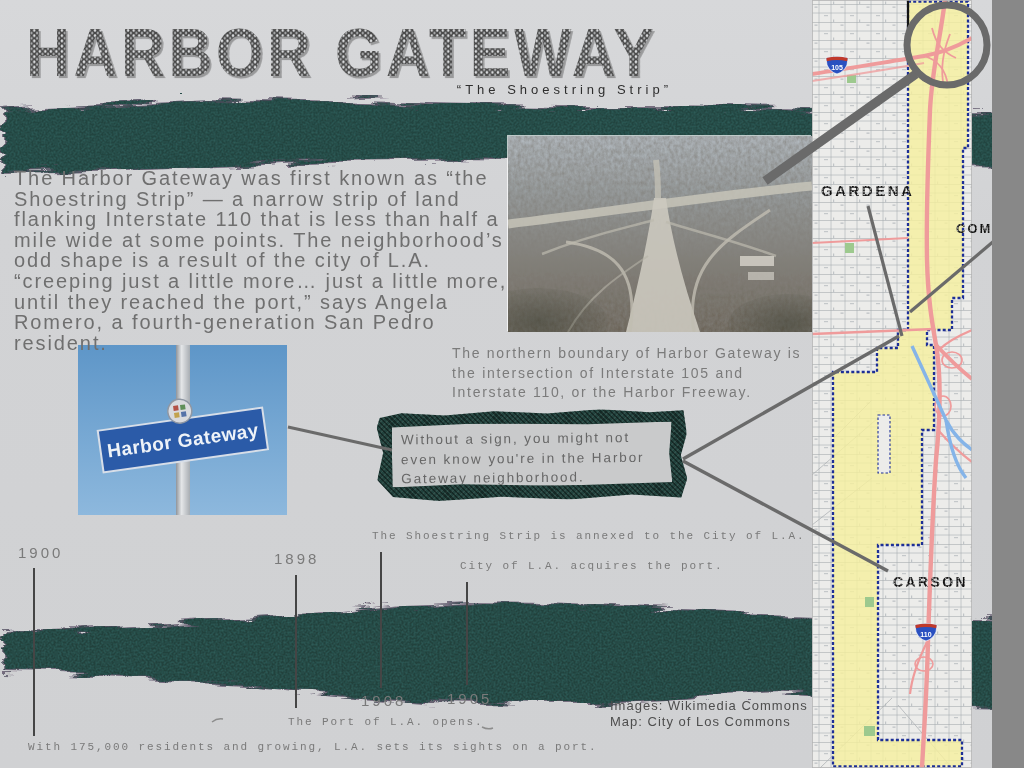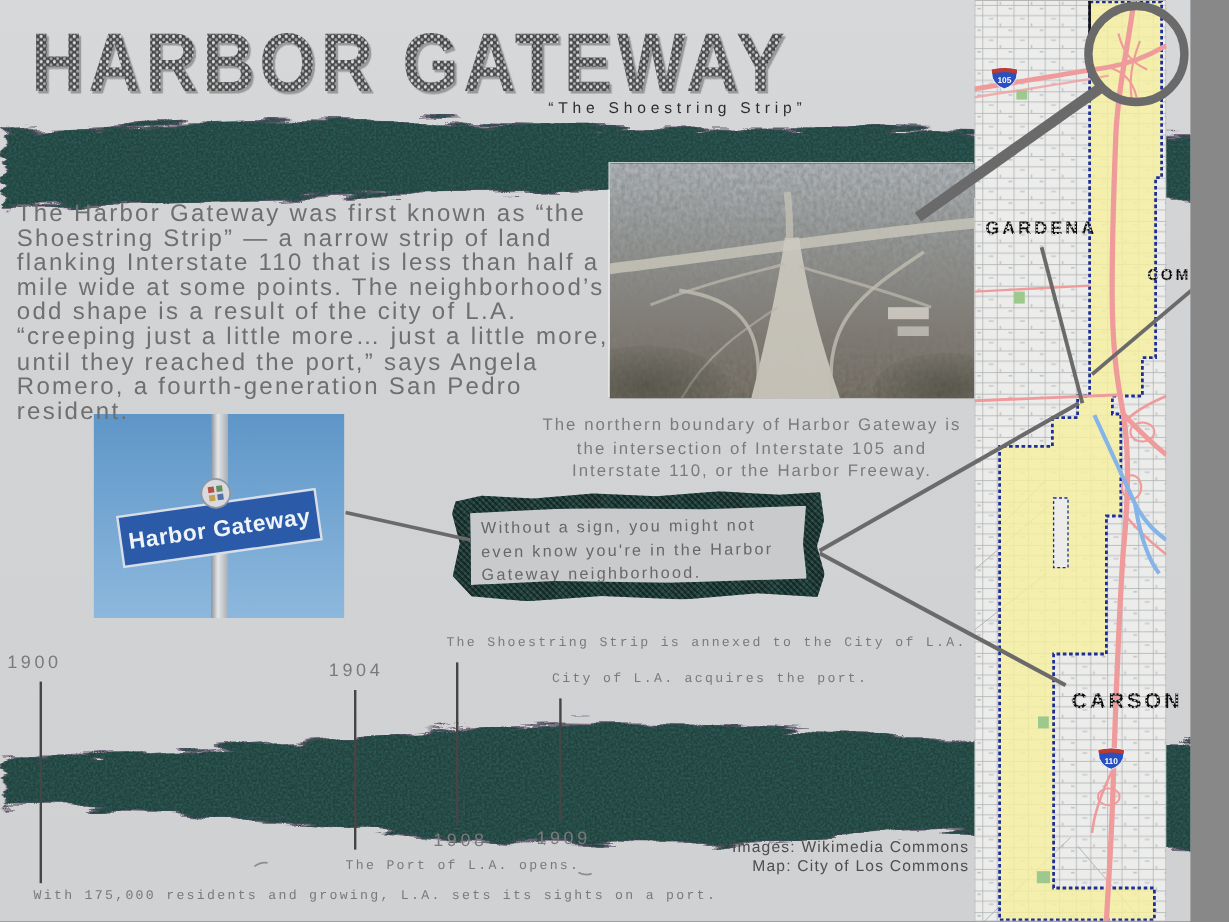--- a/index.html
+++ b/index.html
@@ -26,41 +26,41 @@
       radial-gradient(circle, rgba(235,235,235,.9) .6px, rgba(235,235,235,0) 1.1px) 0 0/3.2px 2.8px,
       linear-gradient(#0a0a0a,#111);
     -webkit-background-clip:text;background-clip:text;
     white-space:nowrap;
   }
   #title{left:26px;top:12px;font-size:66px;letter-spacing:4px;transform:scale(.92,1.05);transform-origin:left top;}
   #subtitle{left:378px;top:82px;width:294px;text-align:right;font-size:13px;letter-spacing:4px;color:#2e2e2e;white-space:nowrap;}
   
   .copy{color:#6f6f6f;}
   #intro{left:14px;top:168px;width:506px;font-size:20px;line-height:20.6px;letter-spacing:1.9px;}
-  #boundary-note{left:452px;top:344px;font-size:14px;line-height:19.5px;letter-spacing:1.7px;color:#7b7b7b;text-align:center;}
+  #boundary-note{left:452px;top:344px;font-size:14px;line-height:19.5px;letter-spacing:1.7px;color:#7b7b7b;}
   
   #caption-box{left:377px;top:410px;width:310px;height:90px;transform:rotate(-.6deg);
     background-color:#22423d;
     background-image:
       repeating-linear-gradient(45deg, rgba(0,0,0,.4) 0 1.6px, transparent 1.6px 3.6px),
       repeating-linear-gradient(-45deg, rgba(190,210,200,.10) 0 1.4px, transparent 1.4px 4px);
     clip-path:polygon(1% 7%,8% 2%,22% 5%,38% 1%,55% 4%,72% 0%,88% 4%,99% 2%,100% 28%,98% 52%,100% 78%,98% 99%,82% 95%,62% 100%,40% 96%,20% 100%,5% 95%,0% 76%,2% 46%,0% 18%);
   }
   #caption-inner{position:absolute;left:15px;top:13px;right:15px;bottom:14px;background:#c9cacb;
     clip-path:polygon(0% 5%,30% 0%,70% 3%,100% 0%,99% 50%,100% 96%,60% 100%,25% 96%,0% 100%);
     padding:6px 0 0 9px;box-sizing:border-box;}
   #caption-inner div{font-size:13.5px;line-height:19.5px;letter-spacing:1.9px;color:#676767;white-space:nowrap;}
   
   .tl-year{font-size:15px;letter-spacing:3px;color:#7a7a7a;white-space:nowrap;}
   .tl-note{font-size:11px;letter-spacing:1.9px;color:#7a7a7a;white-space:nowrap;font-family:Liberation Mono, monospace;}
   .tl-line{width:1.5px;background:#454545;}
   
   .city{font-size:15px;letter-spacing:2.5px;}
   
-  #credits{left:610px;top:698px;font-size:13px;line-height:16px;letter-spacing:1px;color:#4e4e4e;text-align:right;}
+  #credits{left:610px;top:698px;font-size:13px;line-height:16px;letter-spacing:1px;color:#4e4e4e;}
   .z1{z-index:1}.z2{z-index:2}.z3{z-index:3}.z4{z-index:4}
   svg{display:block}
 </style>
 </head>
 <body>
 
 <div id="poster">
 
   <svg class="abs z1" width="1024" height="768" aria-hidden="true">
     <defs>
@@ -220,26 +220,26 @@
         <path d="M0,3 Q11,0 22,3 L21,10 Q18,17 11,19 Q4,17 1,10 Z" fill="#2a50c0" stroke="#fff" stroke-width=".7"></path>
         <path d="M0.4,3 Q11,0.4 21.6,3 L21.2,6.3 Q11,3.8 0.8,6.3 Z" fill="#c0392b"></path>
         <text x="11" y="14.5" font-size="7" font-weight="bold" fill="#fff" text-anchor="middle" font-family="Liberation Sans, sans-serif">110</text>
       </g>
       <rect x=".4" y=".4" width="159.2" height="767.2" fill="none" stroke="#b3b3b3" stroke-width=".8"></rect>
     </svg>
   </div>
 
   <div class="abs z3 knit-small city" style="left:821px;top:182px;">GARDENA</div>
   <div class="abs z3 knit-small" style="left:956px;top:221px;font-size:13px;letter-spacing:2px;">COMPTON</div>
-  <div class="abs z3 knit-small" style="left:893px;top:574px;font-size:18px;letter-spacing:2.4px;">CARSON</div>
-
-  <div class="abs z3 tl-year" style="left:6px;top:544px;text-align:right;">1900</div>
-  <div class="abs z3 tl-year" style="left:274px;top:550px;">1904</div>
+  <div class="abs z3 knit-small" style="left:893px;top:574px;font-size:14px;letter-spacing:2.4px;">CARSON</div>
+
+  <div class="abs z3 tl-year" style="left:18px;top:544px;text-align:right;">1900</div>
+  <div class="abs z3 tl-year" style="left:274px;top:550px;">1898</div>
   <div class="abs z3 tl-year" style="left:361px;top:692px;">1908</div>
-  <div class="abs z3 tl-year" style="left:447px;top:690px;">1909</div>
+  <div class="abs z3 tl-year" style="left:447px;top:690px;">1905</div>
 
   <div class="abs z3 tl-line" style="left:33px;top:568px;height:168px;"></div>
   <div class="abs z3 tl-line" style="left:295px;top:575px;height:133px;"></div>
   <div class="abs z3 tl-line" style="left:380px;top:552px;height:136px;"></div>
   <div class="abs z3 tl-line" style="left:466px;top:582px;height:103px;"></div>
 
   <div class="abs z3 tl-note" style="left:372px;top:530px;">The Shoestring Strip is annexed to the City of L.A.</div>
   <div class="abs z3 tl-note" style="left:460px;top:560px;">City of L.A. acquires the port.</div>
   <div class="abs z3 tl-note" style="left:288px;top:716px;">The Port of L.A. opens.</div>
   <div class="abs z3 tl-note" style="left:28px;top:741px;">With 175,000 residents and growing, L.A. sets its sights on a port.</div>

